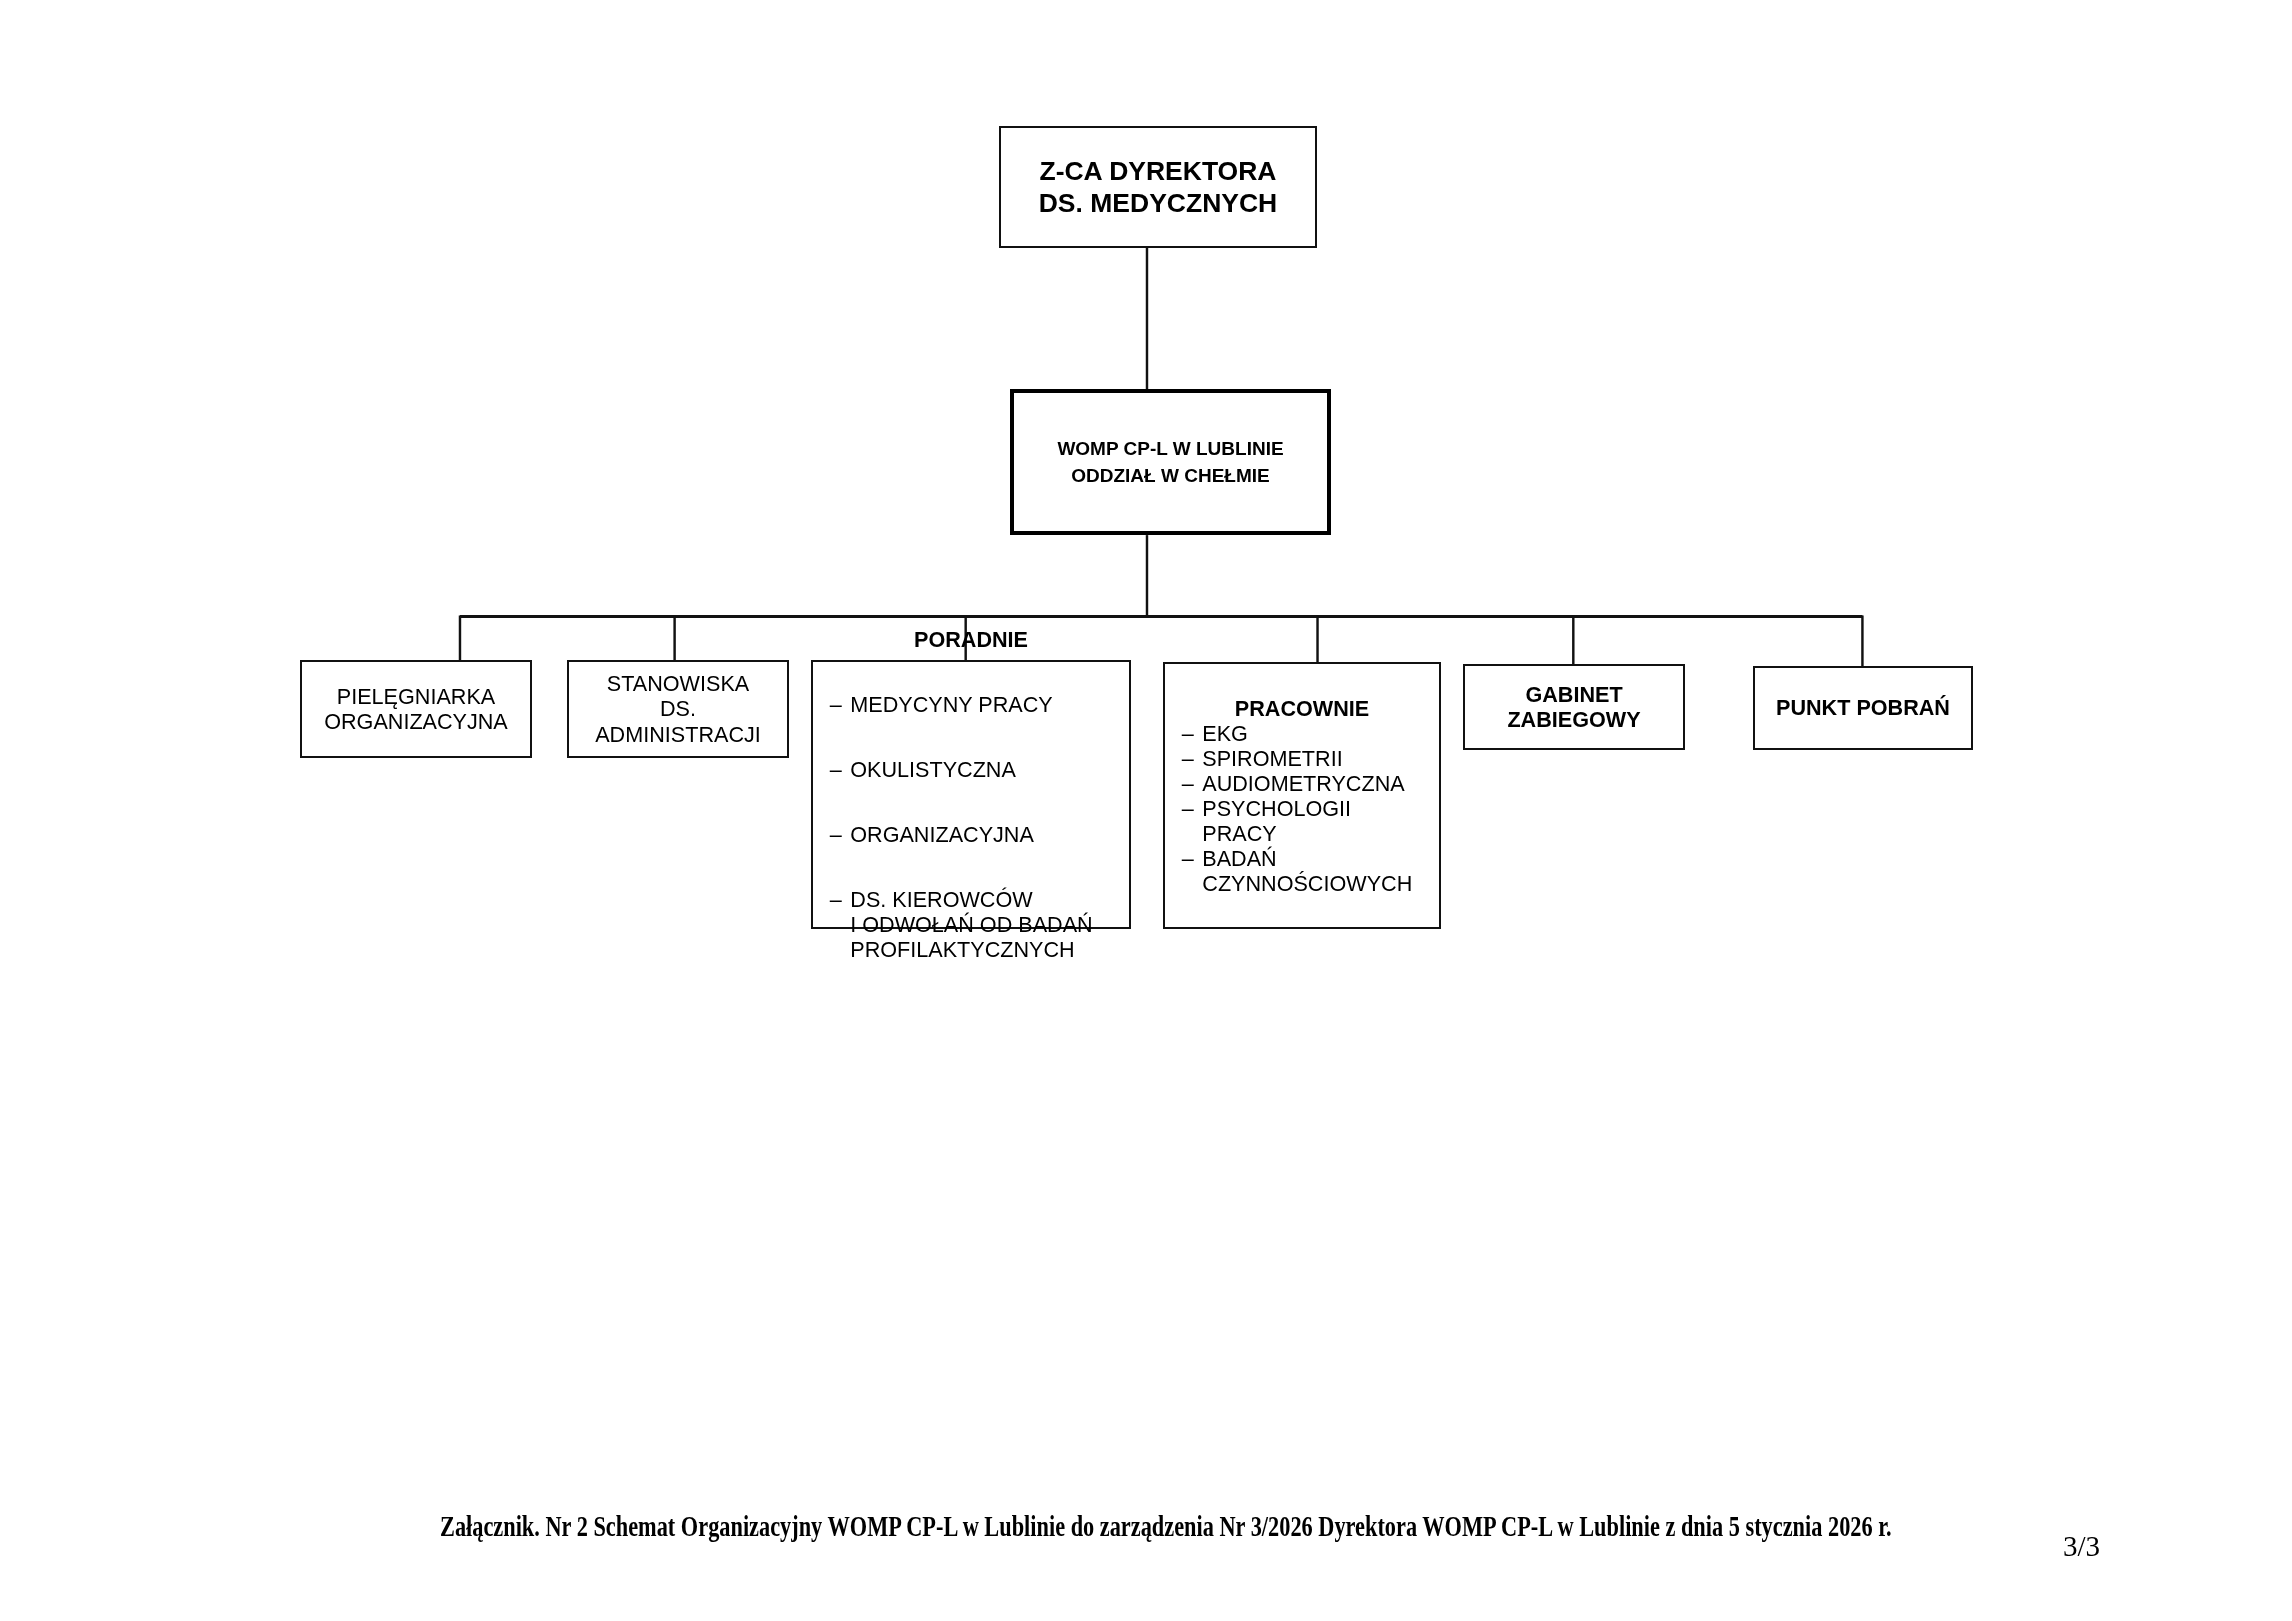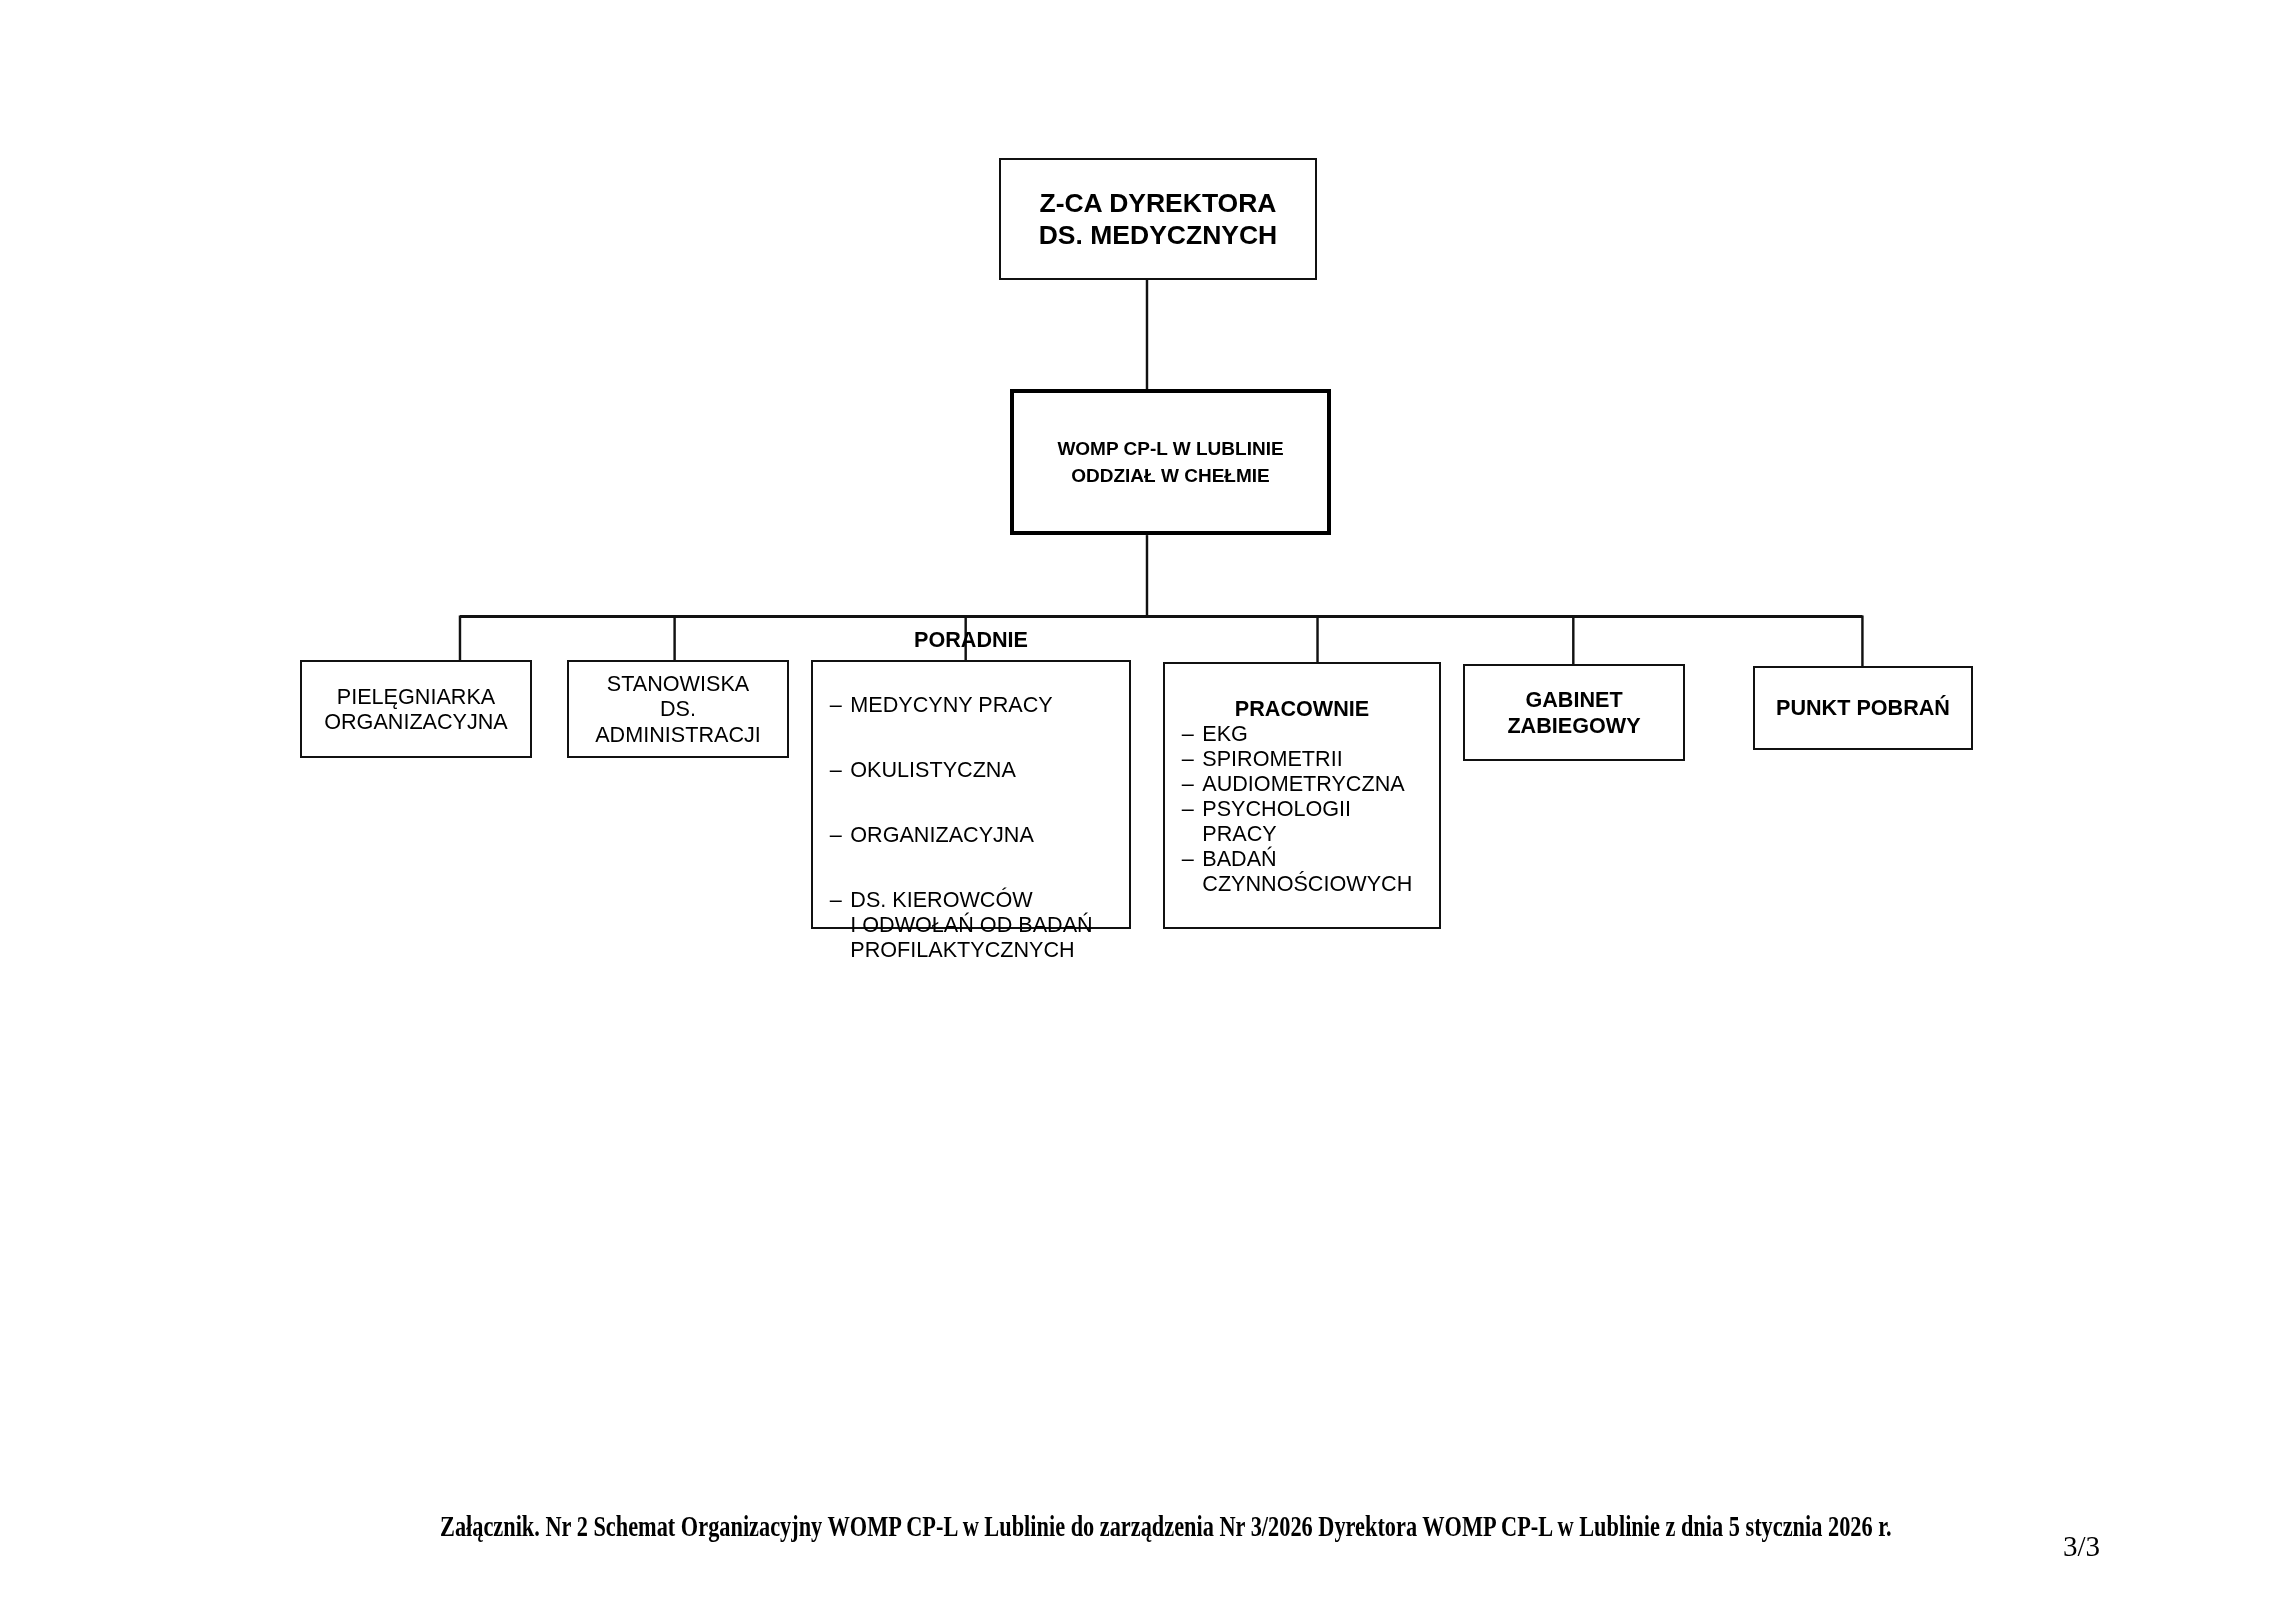--- a/index.html
+++ b/index.html
@@ -28,27 +28,27 @@
     box-sizing: border-box;
     display: flex;
     flex-direction: column;
     align-items: center;
     justify-content: center;
     text-align: center;
     white-space: pre-line;
   }
   .node.thick { border-width: 4.9px; border-color: #000000; }
 
-  .node.director  { left: 999px; top: 126px; width: 318px; height: 122px; font-size: 26.5px; line-height: 32px; font-weight: bold; margin-top: 32px; }
+  .node.director  { left: 999px; top: 126px; width: 318px; height: 122px; font-size: 26.5px; line-height: 32px; font-weight: bold; }
   .node.branch    { left: 1010px; top: 389px; width: 321px; height: 146px; font-size: 19px; line-height: 27.4px; font-weight: bold; }
 
   .node.u-simple  { font-size: 21.6px; line-height: 25.5px; }
   .node.u0 { left: 300px;  top: 660px; width: 232px; height: 98px; }
   .node.u1 { left: 567px;  top: 660px; width: 222px; height: 98px; }
-  .node.u4 { left: 1463px; top: 664px; width: 222px; height: 97px; font-weight: bold; }
+  .node.u4 { left: 1463px; top: 664px; width: 222px; height: 86px; font-weight: bold; }
   .node.u5 { left: 1753px; top: 666px; width: 220px; height: 84px; font-weight: bold; }
 
   .node.listbox {
     align-items: stretch;
     text-align: left;
     font-size: 21.6px;
     line-height: 25px;
     white-space: normal;
   }
   .node.u2 { left: 811px;  top: 660px; width: 320px; height: 269px; gap: 40px; }

